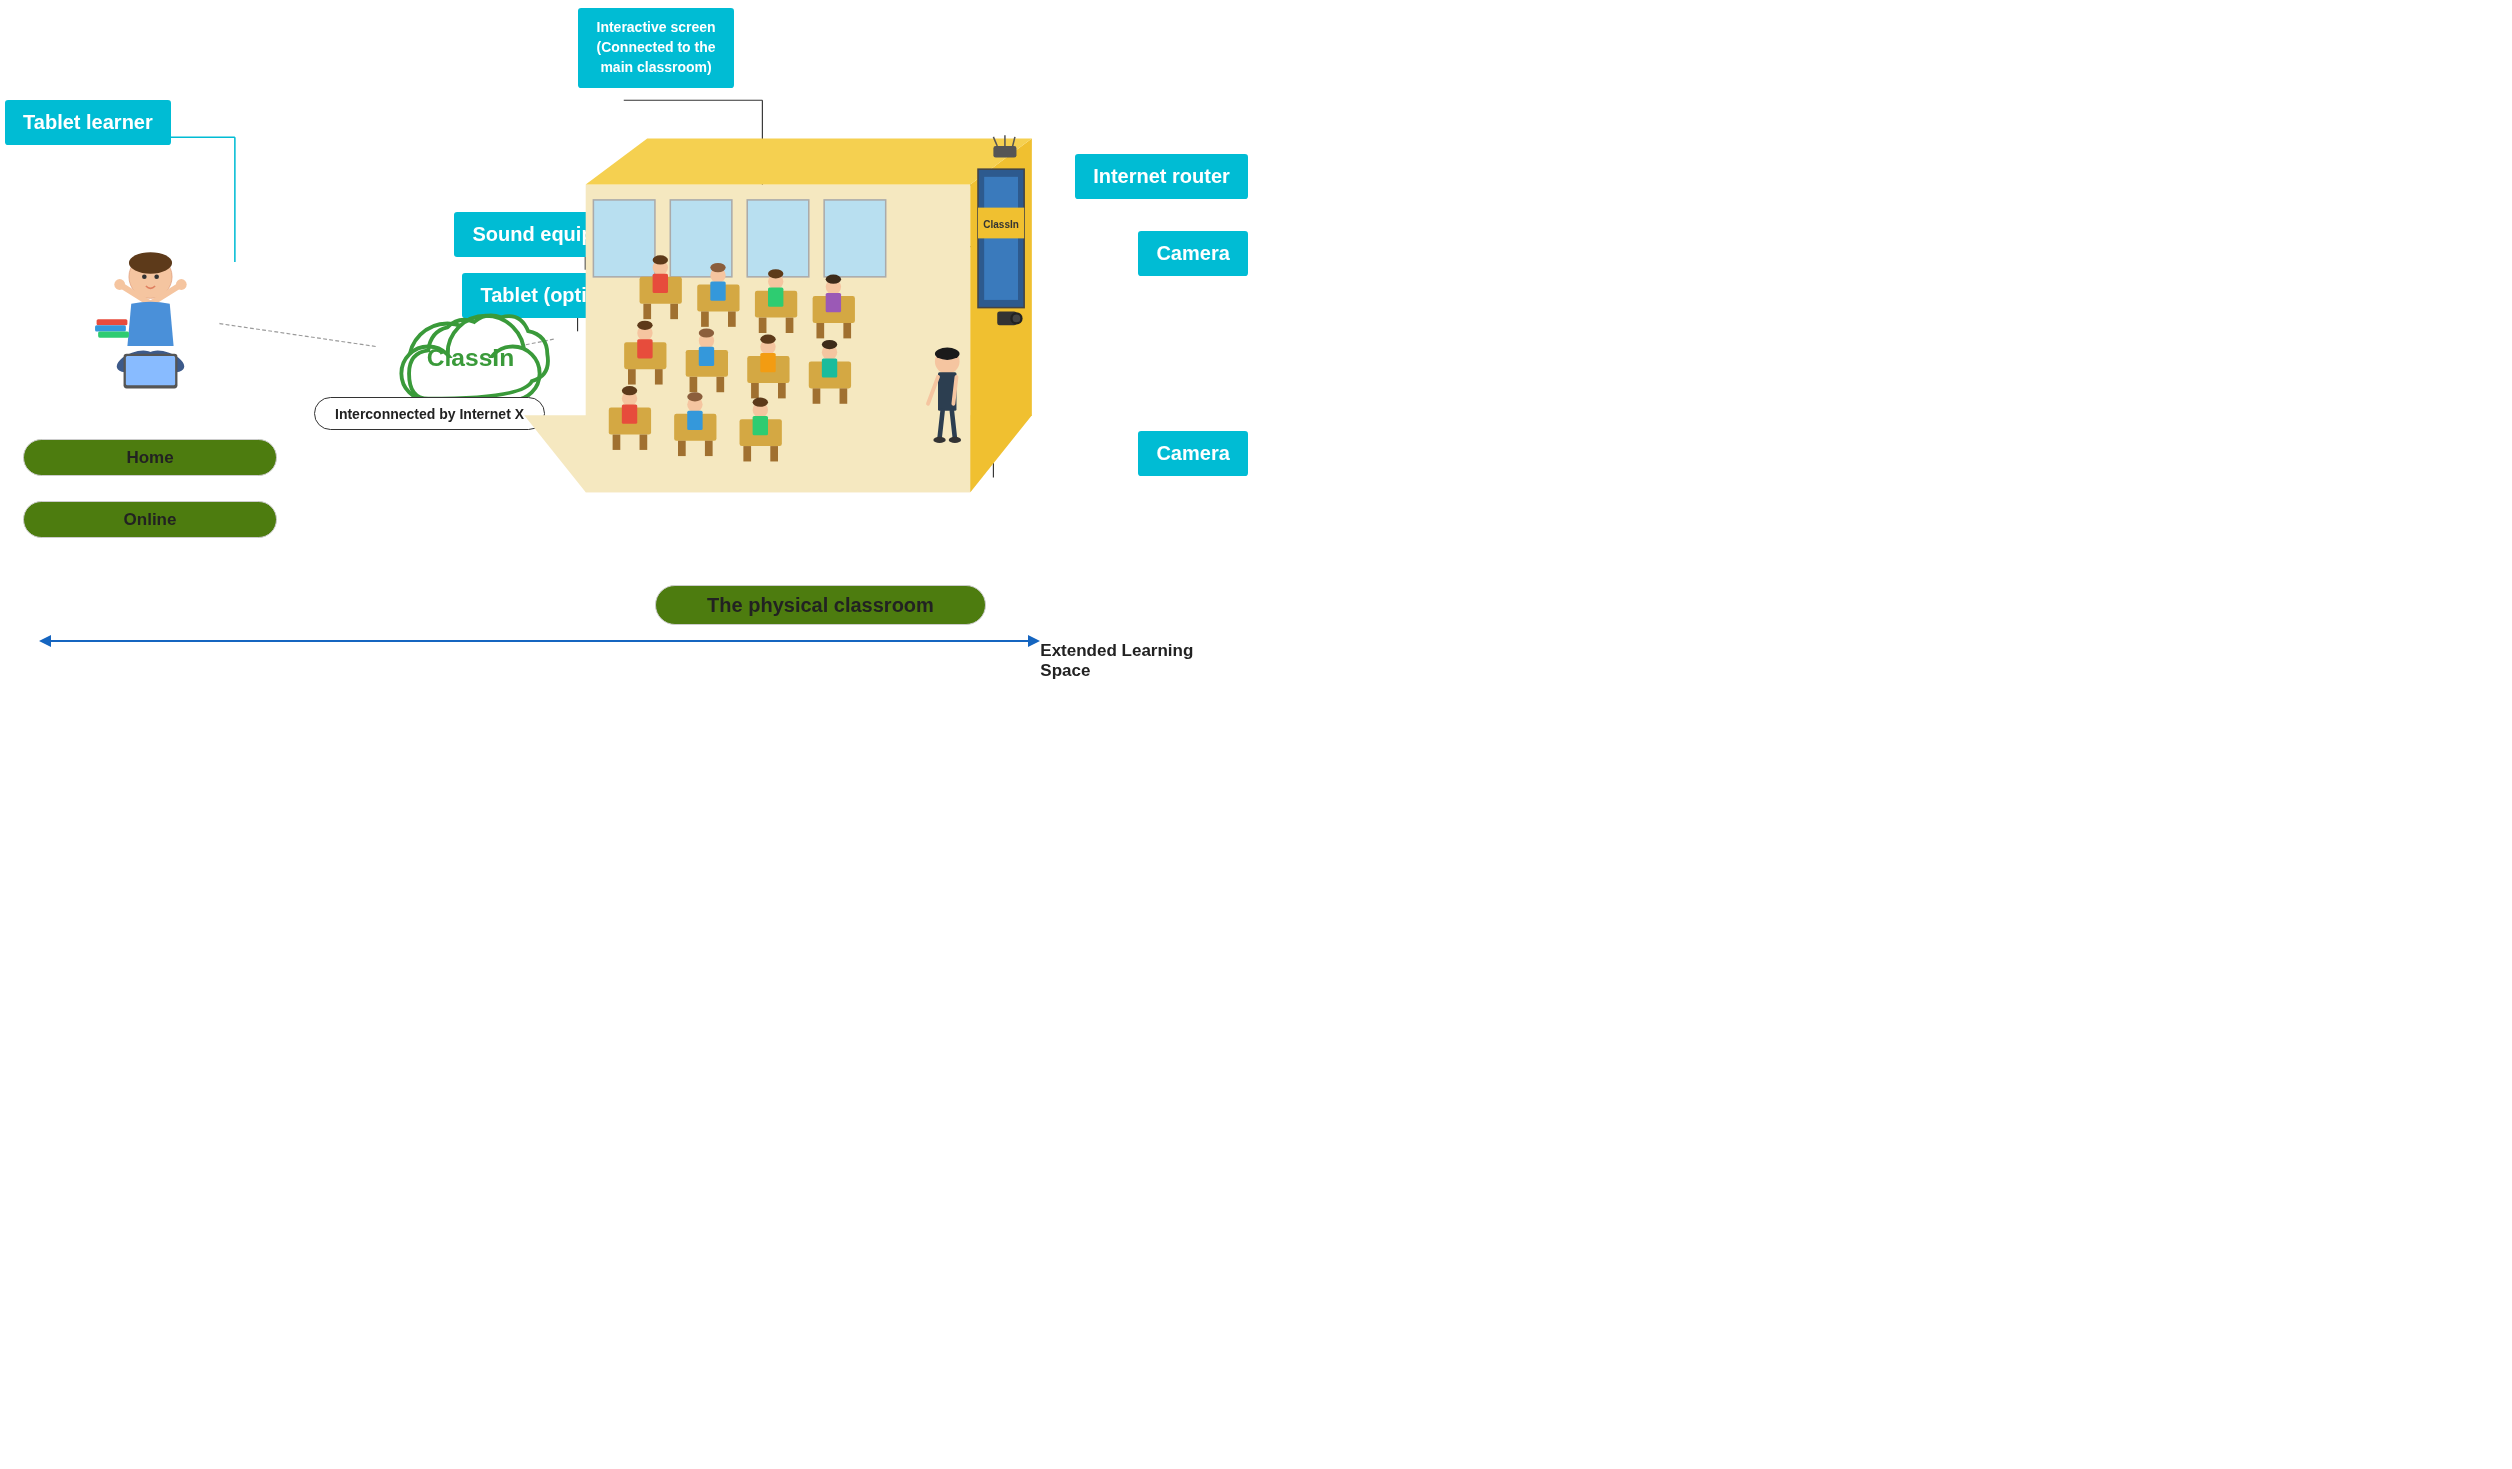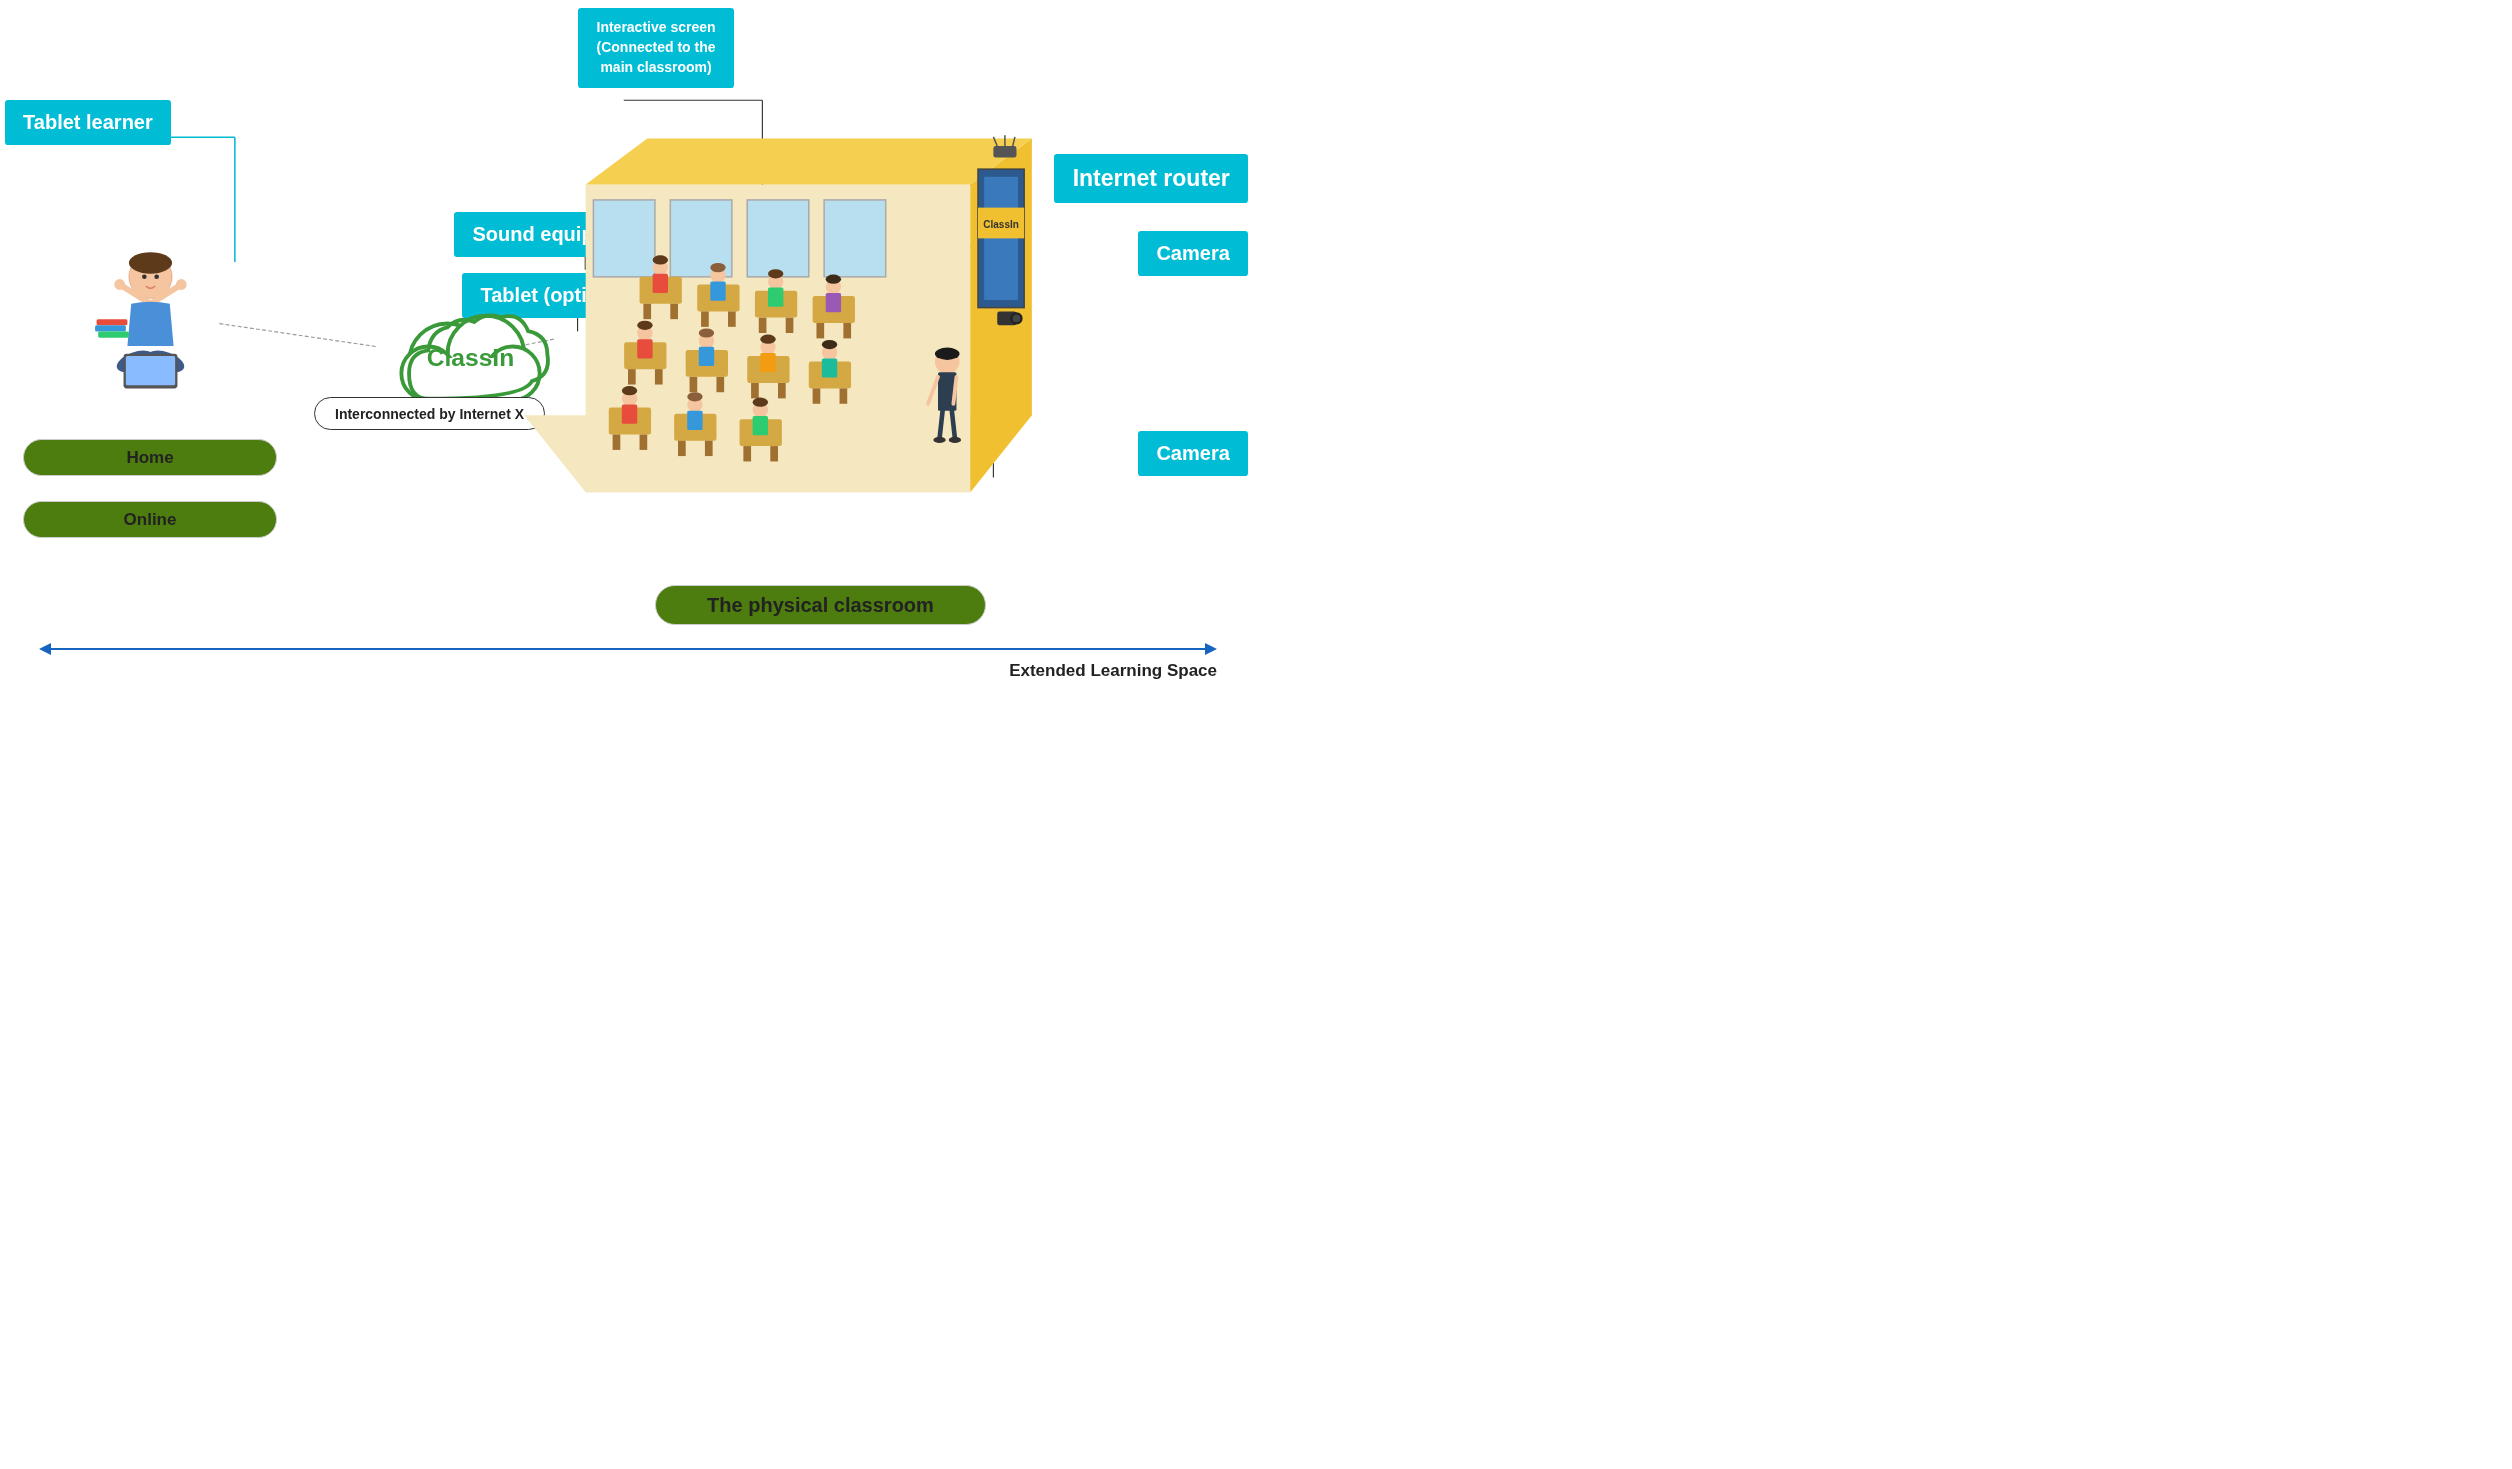--- a/index.html
+++ b/index.html
@@ -69,22 +69,22 @@
       height: 154px;
     }
 
     
     .bottom-arrow {
       position: absolute;
       bottom: 54px;
       left: 39px;
       right: 39px;
       display: flex;
-      flex-direction: column;
-      align-items: flex-end;
+      flex-direction: row;
+      align-items: flex-start;
     }
 
     .arrow-line {
       width: 100%;
       display: flex;
       align-items: center;
       justify-content: space-between;
     }
 
     .arrow-shaft {
@@ -157,21 +157,21 @@
 <div class="label-box" style="left: 454px; top: 212px; font-size: 20px; padding: 10.8px 18.5px;">Sound equipment</div>
 
 <div class="label-box" style="left: 462px; top: 273px; font-size: 20px; padding: 10.8px 18.5px;">Tablet (optional)</div>
 
 <div class="label-box large" style="left: 578px; top: 7.7px; font-size: 14px; padding: 10.8px 18.5px; line-height: 1.4;">
   <span style="white-space: pre-line;">Interactive screen
 (Connected to the
 main classroom)</span>
 </div>
 
-<div class="label-box" style="right: 7.7px; top: 154px; font-size: 23px; padding: 10.8px 18.5px;">Internet router</div>
+<div class="label-box" style="right: 7.7px; top: 154px; font-size: 20px; padding: 10.8px 18.5px;">Internet router</div>
 
 <div class="label-box" style="right: 7.7px; top: 231px; font-size: 20px; padding: 10.8px 18.5px;">Camera</div>
 
 <div class="label-box" style="right: 7.7px; top: 431px; font-size: 20px; padding: 10.8px 18.5px;">Camera</div>
 
 <div class="person-area">
   <svg width="139" height="154" viewBox="0 0 180 200" xmlns="http://www.w3.org/2000/svg">
 
     <circle cx="90" cy="40" r="28" fill="#f5c5a0" stroke="#e0a080" stroke-width="1"></circle>
 

